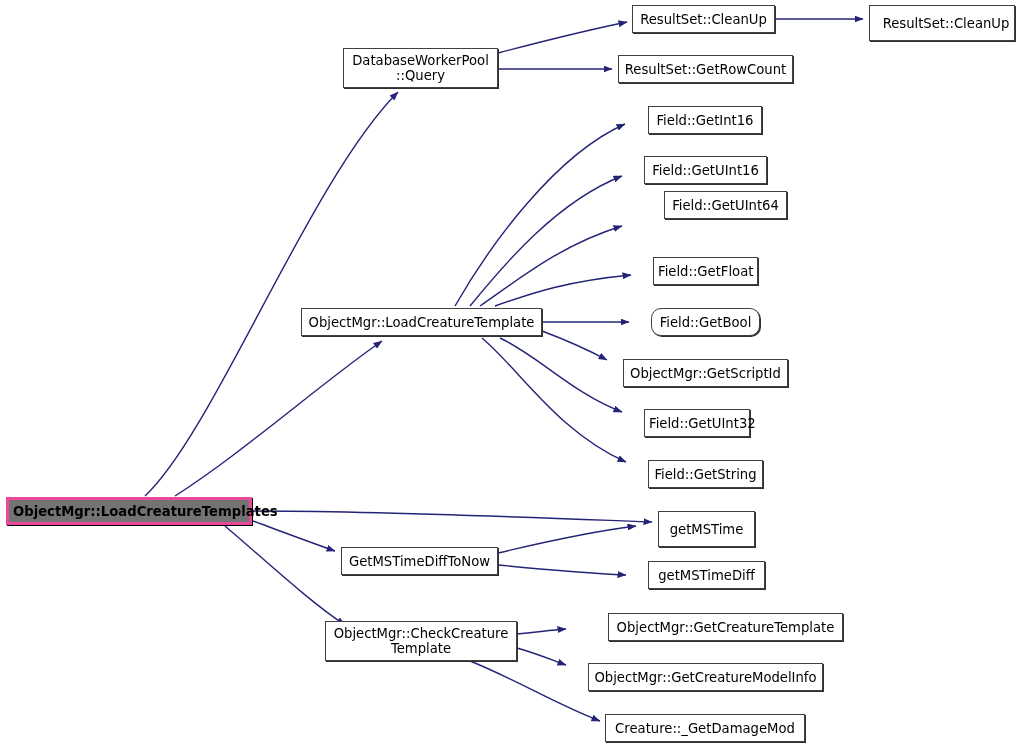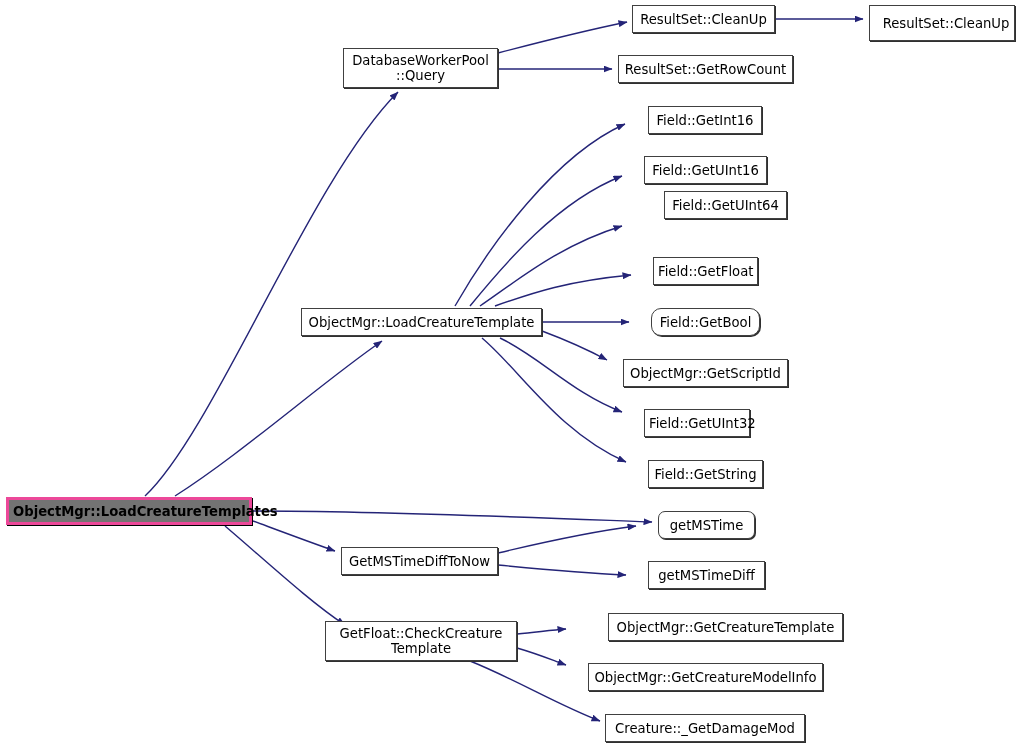--- a/index.html
+++ b/index.html
@@ -95,22 +95,22 @@
       <div class="node" style="left: 618px; top: 55px; width: 175px; height: 28px;"><span class="node-label">ResultSet::GetRowCount</span></div>
       <div class="node" style="left: 301px; top: 308px; width: 241px; height: 28px; justify-content: center;"><span class="node-label">ObjectMgr::LoadCreatureTemplate</span></div>
       <div class="node" style="left: 648px; top: 106px; width: 114px; height: 28px;"><span class="node-label">Field::GetInt16</span></div>
       <div class="node" style="left: 644px; top: 156px; width: 123px; height: 28px;"><span class="node-label">Field::GetUInt16</span></div>
       <div class="node" style="left: 644px; top: 191px; width: 123px; height: 28px; margin-left: 20px;"><span class="node-label">Field::GetUInt64</span></div>
       <div class="node" style="left: 653px; top: 257px; width: 105px; height: 28px;"><span class="node-label">Field::GetFloat</span></div>
       <div class="node" style="left: 651px; top: 308px; width: 109px; height: 28px; border-radius: 10px;"><span class="node-label">Field::GetBool</span></div>
       <div class="node" style="left: 623px; top: 359px; width: 165px; height: 28px;"><span class="node-label">ObjectMgr::GetScriptId</span></div>
       <div class="node" style="left: 644px; top: 409px; width: 106px; height: 28px;"><span class="node-label">Field::GetUInt32</span></div>
       <div class="node" style="left: 648px; top: 460px; width: 115px; height: 28px;"><span class="node-label">Field::GetString</span></div>
-      <div class="node" style="left: 658px; top: 511px; width: 97px; height: 28px; border-radius: 7px;"><span class="node-label">getMSTime</span></div>
+      <div class="node" style="left: 658px; top: 511px; width: 97px; height: 36px;"><span class="node-label">getMSTime</span></div>
       <div class="node" style="left: 341px; top: 547px; width: 157px; height: 28px;"><span class="node-label">GetMSTimeDiffToNow</span></div>
       <div class="node" style="left: 648px; top: 561px; width: 117px; height: 28px;"><span class="node-label">getMSTimeDiff</span></div>
-      <div class="node" style="left: 325px; top: 621px; width: 192px; height: 40px;"><span class="node-label">GetFloat::CheckCreature
+      <div class="node" style="left: 325px; top: 621px; width: 192px; height: 40px;"><span class="node-label">ObjectMgr::CheckCreature
 Template</span></div>
       <div class="node" style="left: 588px; top: 613px; width: 235px; height: 28px; margin-left: 20px;"><span class="node-label">ObjectMgr::GetCreatureTemplate</span></div>
       <div class="node" style="left: 588px; top: 663px; width: 235px; height: 28px;"><span class="node-label">ObjectMgr::GetCreatureModelInfo</span></div>
       <div class="node" style="left: 605px; top: 714px; width: 200px; height: 28px;"><span class="node-label">Creature::_GetDamageMod</span></div>
     </div>
 </div>
 
 </body></html>

